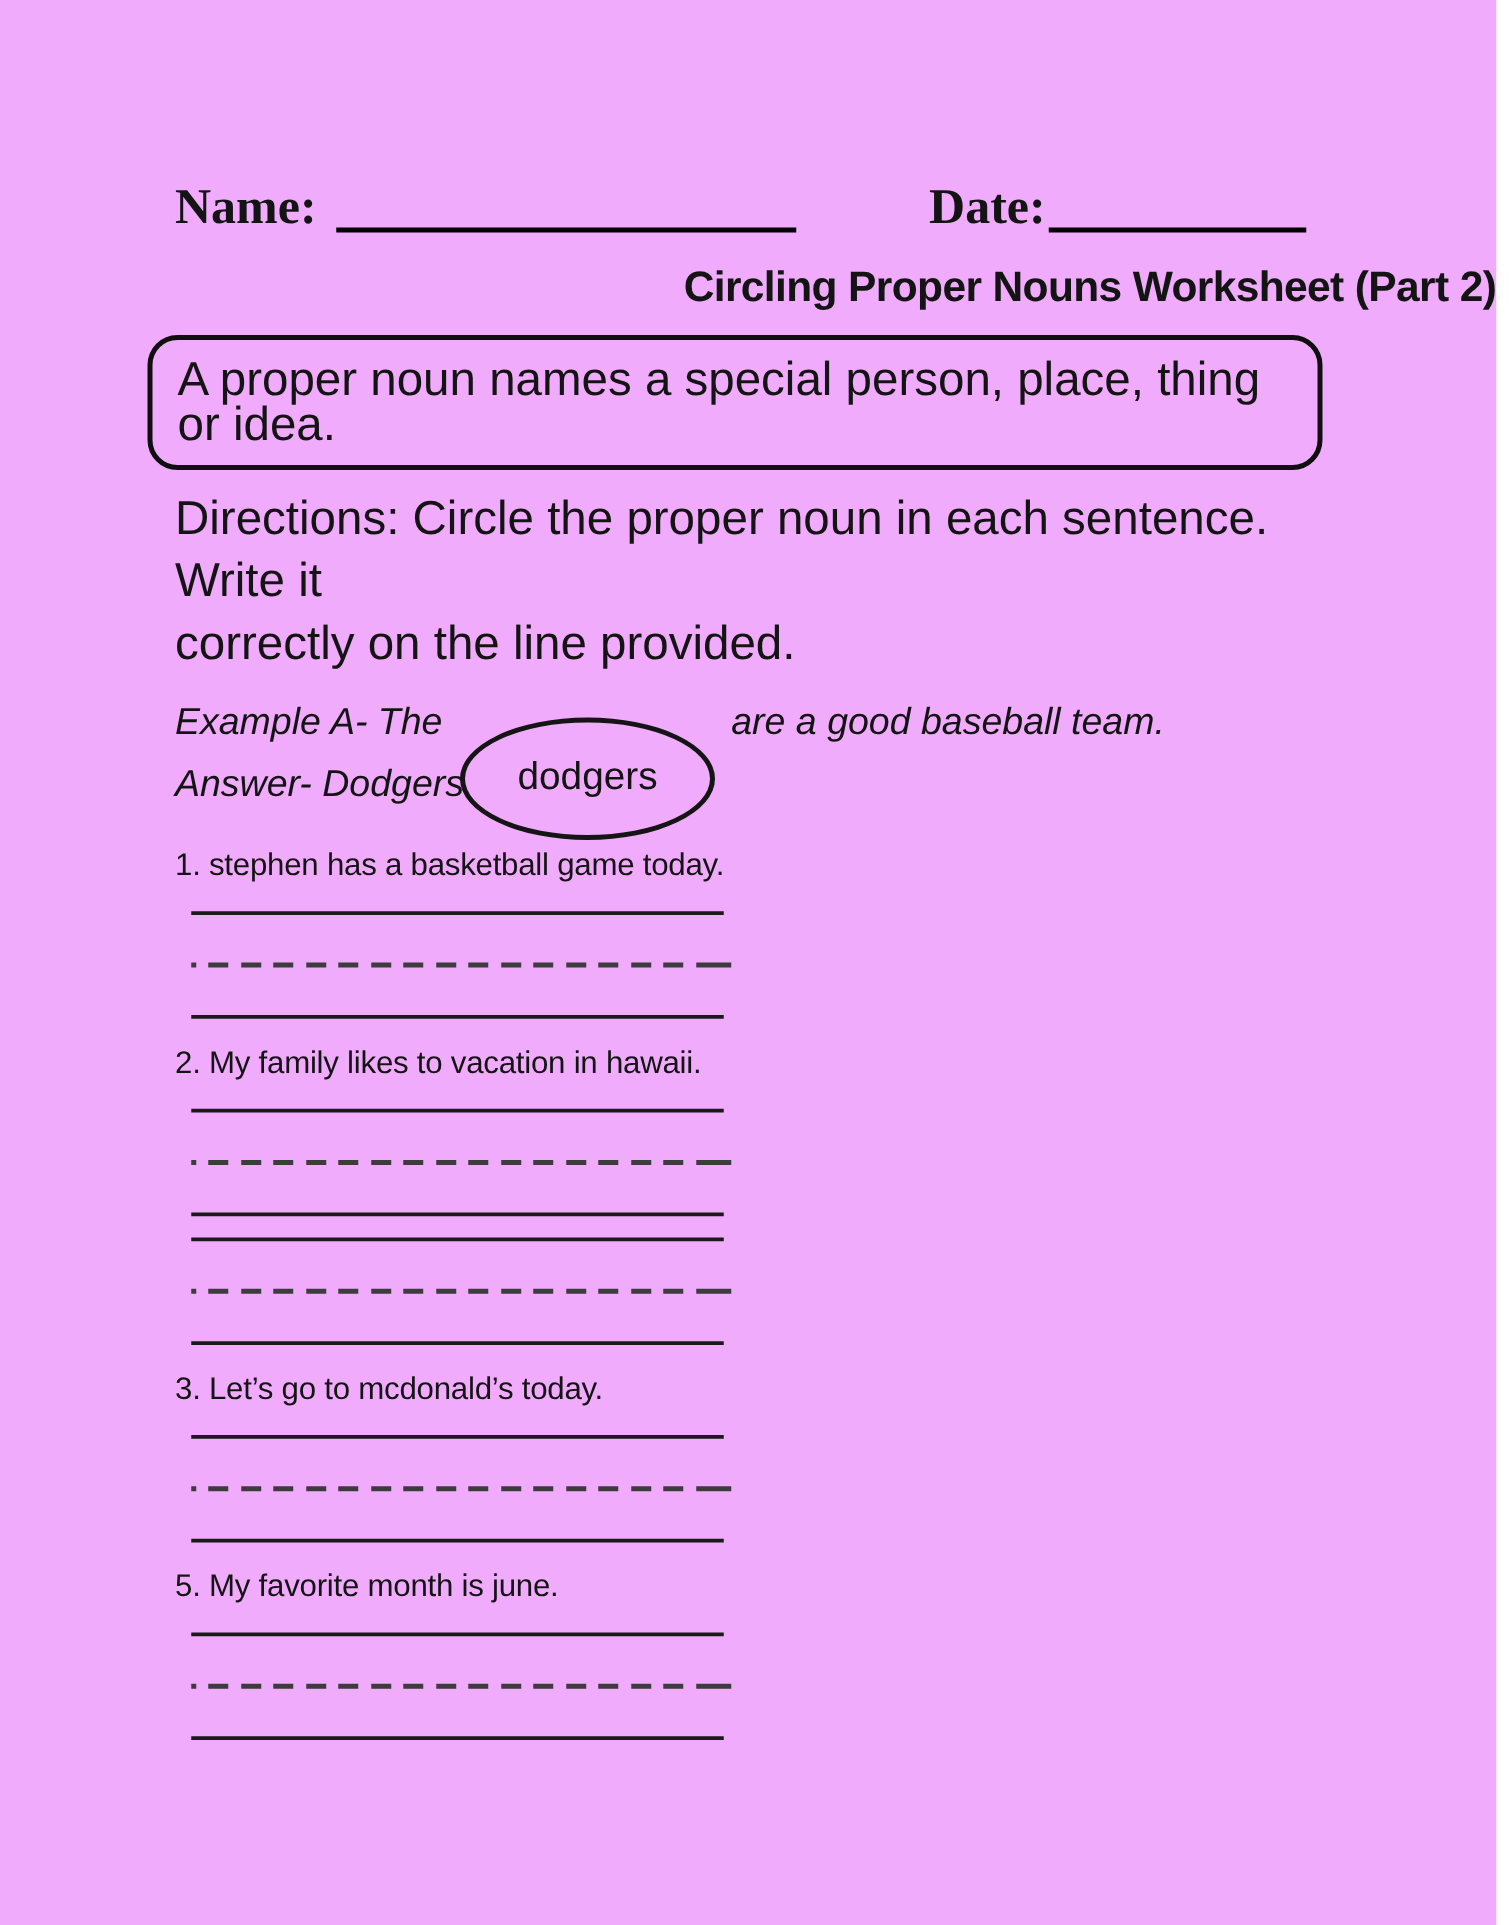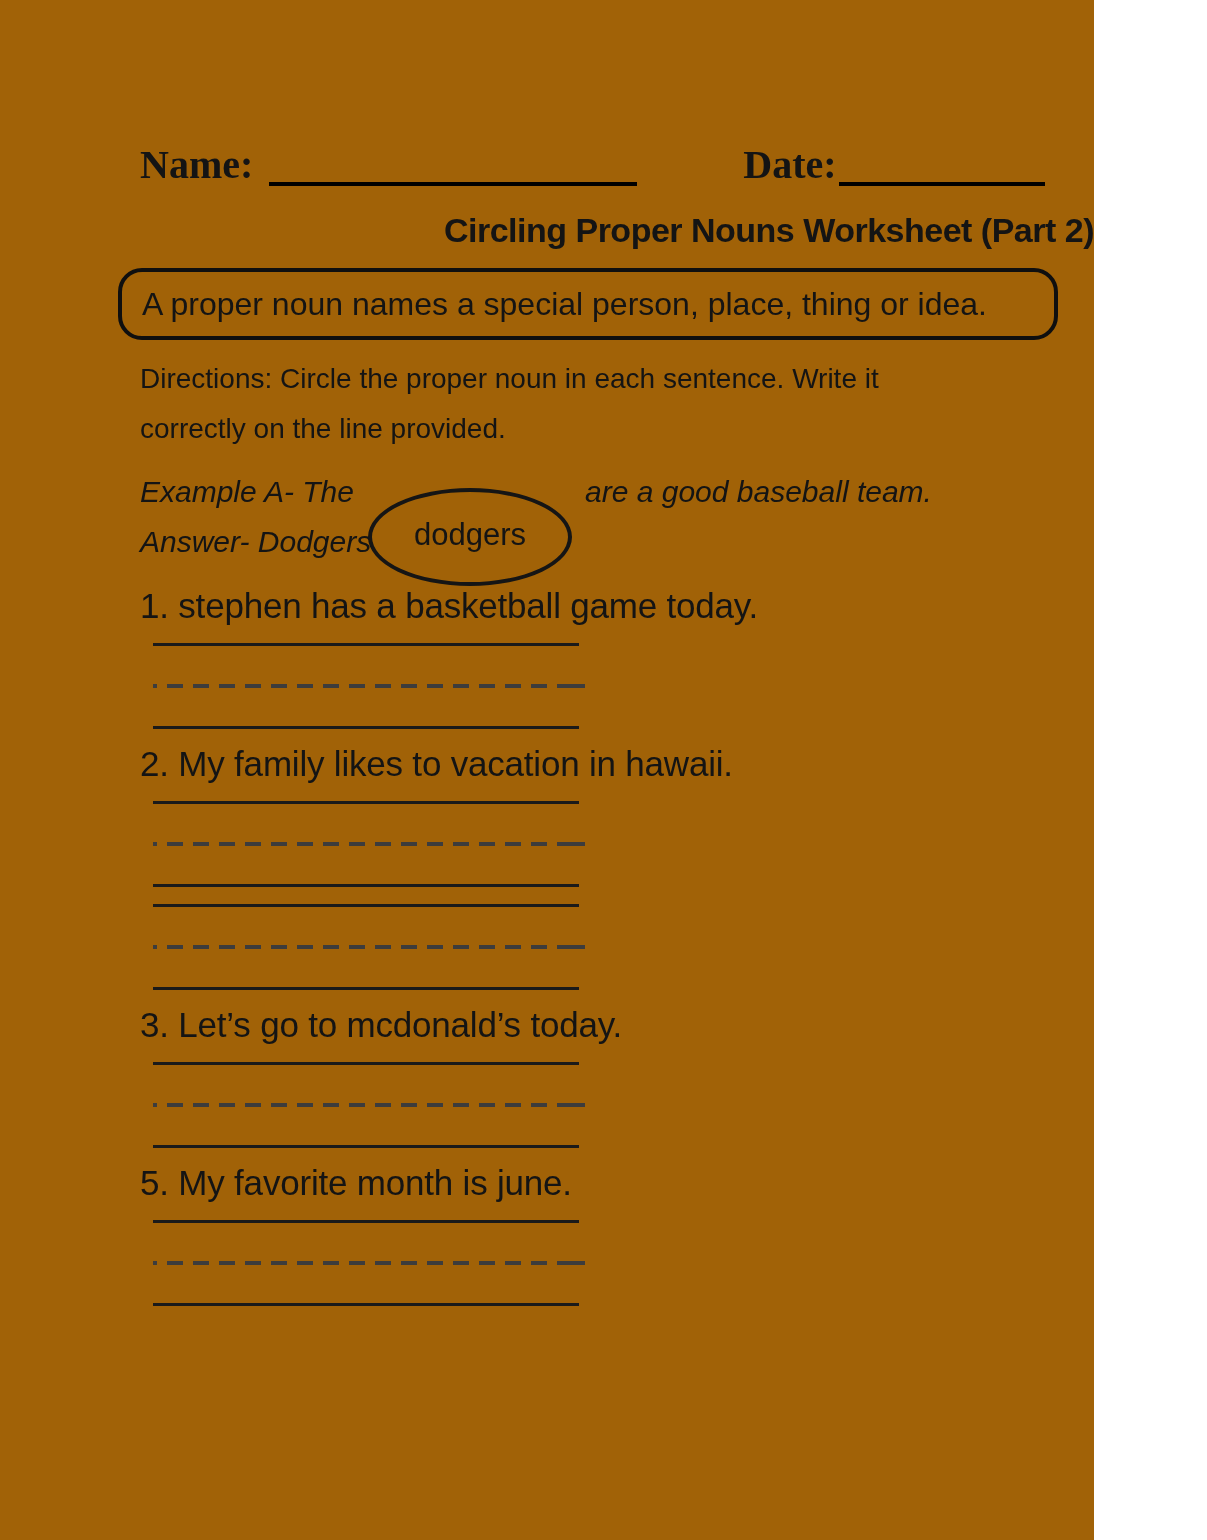--- a/index.html
+++ b/index.html
@@ -1,20 +1,20 @@
 <!DOCTYPE html>
 <html><head>
 <meta charset="utf-8">
 <style>
   html, body { margin: 0; padding: 0; background: #ffffff; }
   .page {
     position: relative;
-    width: 1094px;
+    width: 1197px;
     height: 1540px;
-    background: #a16207;
+    background: #f0abfc;
     color: #141414;
     font-family: "Liberation Sans", sans-serif;
     box-sizing: border-box;
     padding: 138px 100px 0 140px;
     overflow: hidden;
   }
 
   
   .header-row { display: flex; align-items: flex-end; height: 48px; }
   .field { display: flex; align-items: flex-end; }
@@ -42,26 +42,26 @@
 
   
   .def-box {
     margin-top: 16px;
     margin-left: -22px;
     width: 940px;
     box-sizing: border-box;
     border: 4px solid #0f0f0f;
     border-radius: 24px;
     padding: 14px 10px 14px 20px;
-    font-size: 32px;
+    font-size: 38px;
     line-height: 36px;
   }
 
   
-  .directions { margin-top: 14px; font-size: 28px; line-height: 50px; }
+  .directions { margin-top: 14px; font-size: 38px; line-height: 50px; }
 
   
   .example {
     position: relative;
     margin-top: 16px;
     height: 116px;
     font-style: italic;
     font-size: 30px;
   }
   .example-line1 { line-height: 44px; }
@@ -79,21 +79,21 @@
     display: flex;
     align-items: center;
     justify-content: center;
     background: transparent;
   }
   .circle-word { font-style: normal; font-size: 31px; padding-bottom: 4px; }
 
   
   .questions { margin-top: 0; }
   .question { margin-bottom: 15px; }
-  .q-text { font-size: 35px; line-height: 40px; letter-spacing: -0.2px; }
+  .q-text { font-size: 25px; line-height: 40px; letter-spacing: -0.2px; }
   .answer-lines { margin-left: 13px; }
   .ln { width: 426px; }
   .ln-solid { height: 0; border-top: 3px solid #1a1a1a; margin-top: 17px; }
   .ln-solid-b { height: 0; border-top: 3px solid #1a1a1a; margin-top: 38px; }
   .ln-dashed {
     width: 432px;
     height: 4px;
     margin-top: 38px;
     background-image: repeating-linear-gradient(to right, #3c3c3c 0px 16px, rgba(0,0,0,0) 16px 26px);
     background-position: -12px 0;

